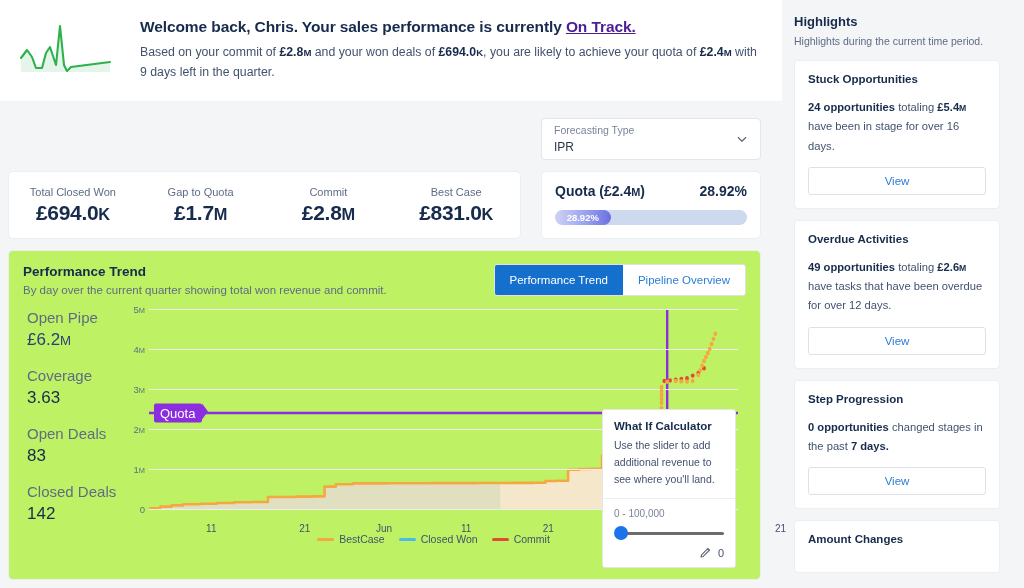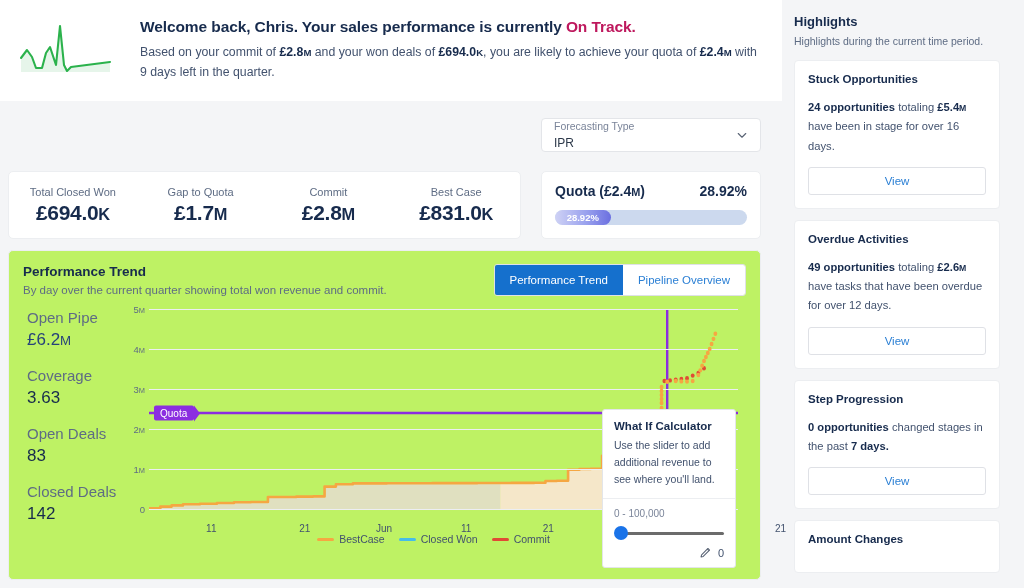--- a/index.html
+++ b/index.html
@@ -18,28 +18,28 @@
   .welcome {
     background: #ffffff; height: 101px; display: flex; align-items: center;
     padding: 0 18px 0 0;
   }
   .logo-wrap { width: 130px; display: flex; align-items: center; justify-content: center; }
   .welcome-text { flex: 1; padding-left: 10px; }
   .welcome-title {
     font-size: 15.5px; font-weight: bold; color: #172b4d; margin-bottom: 7px;
     letter-spacing: -0.1px;
   }
-  .welcome-title .ontrack { color: #be185d; }
+  .welcome-title .ontrack { color: #4c1d95; text-decoration: underline; }
   .welcome-sub { font-size: 12.3px; color: #42526e; line-height: 1.62; }
   .welcome-sub b { color: #172b4d; font-weight: bold; }
   .sm { font-size: 0.78em; text-transform: uppercase; }
 
   
   .fc-select {
-    position: absolute; left: 541px; top: 118px; width: 220px; height: 34px;
+    position: absolute; left: 541px; top: 118px; width: 220px; height: 42px;
     background: #fff; border: 1px solid #e3e5e9; border-radius: 4px;
     padding: 5px 12px; display: flex; align-items: center; justify-content: space-between;
   }
   .fc-label { font-size: 10.5px; color: #7a8499; line-height: 1.45; }
   .fc-value { font-size: 12px; color: #2c3849; line-height: 1.35; }
   .chev { width: 12px; height: 12px; color: #5a6475; }
 
   
   .kpi-card {
     position: absolute; left: 8px; top: 171px; width: 513px; height: 68px;
@@ -112,21 +112,21 @@
     top: 3px;
   }
   .legend {
     position: absolute; left: 0; right: 0; top: 224px;
     display: flex; justify-content: center; gap: 14px;
   }
   .lg { display: flex; align-items: center; gap: 5px; font-size: 10.5px; color: #42526e; }
   .lg-swatch { width: 17px; height: 3px; border-radius: 2px; }
 
   .quota-badge {
-    position: absolute; font-size: 10px; color: #fff; background: #8b2ee0;
+    position: absolute; font-size: 13px; color: #fff; background: #8b2ee0;
     padding: 2px 7px 2px 6px; border-radius: 2px; z-index: 6;
     transform: translateY(-50%);
   }
   .quota-badge::after {
     content: ""; position: absolute; right: -6px; top: 0; width: 0; height: 0;
     border-top: 8px solid transparent; border-bottom: 8px solid transparent;
     border-left: 6px solid #8b2ee0;
   }
   .today-badge {
     position: absolute; font-size: 9px; color: #fff; background: #8b2ee0;

